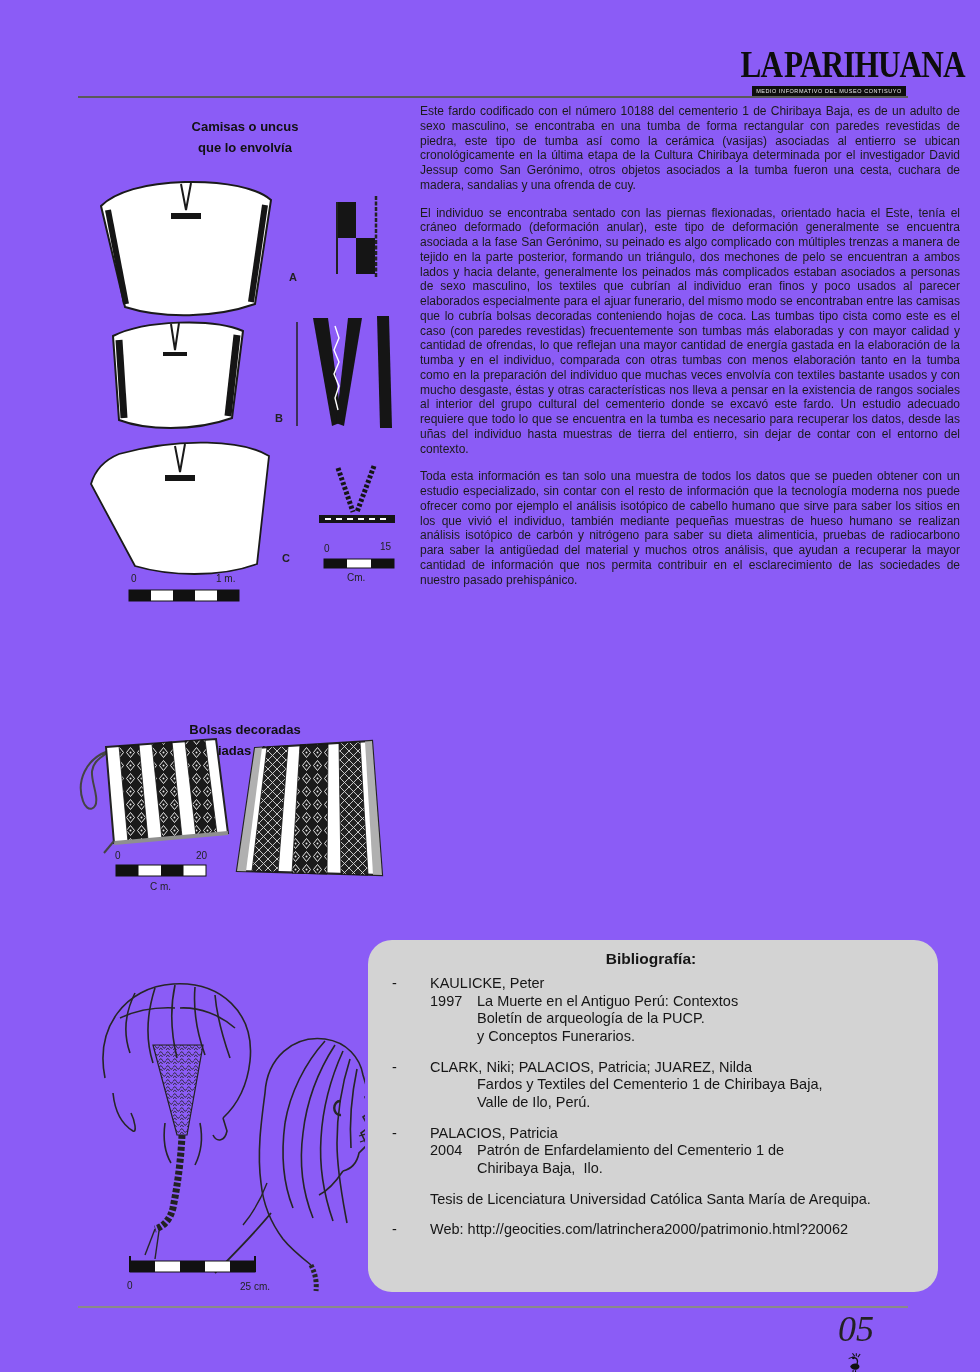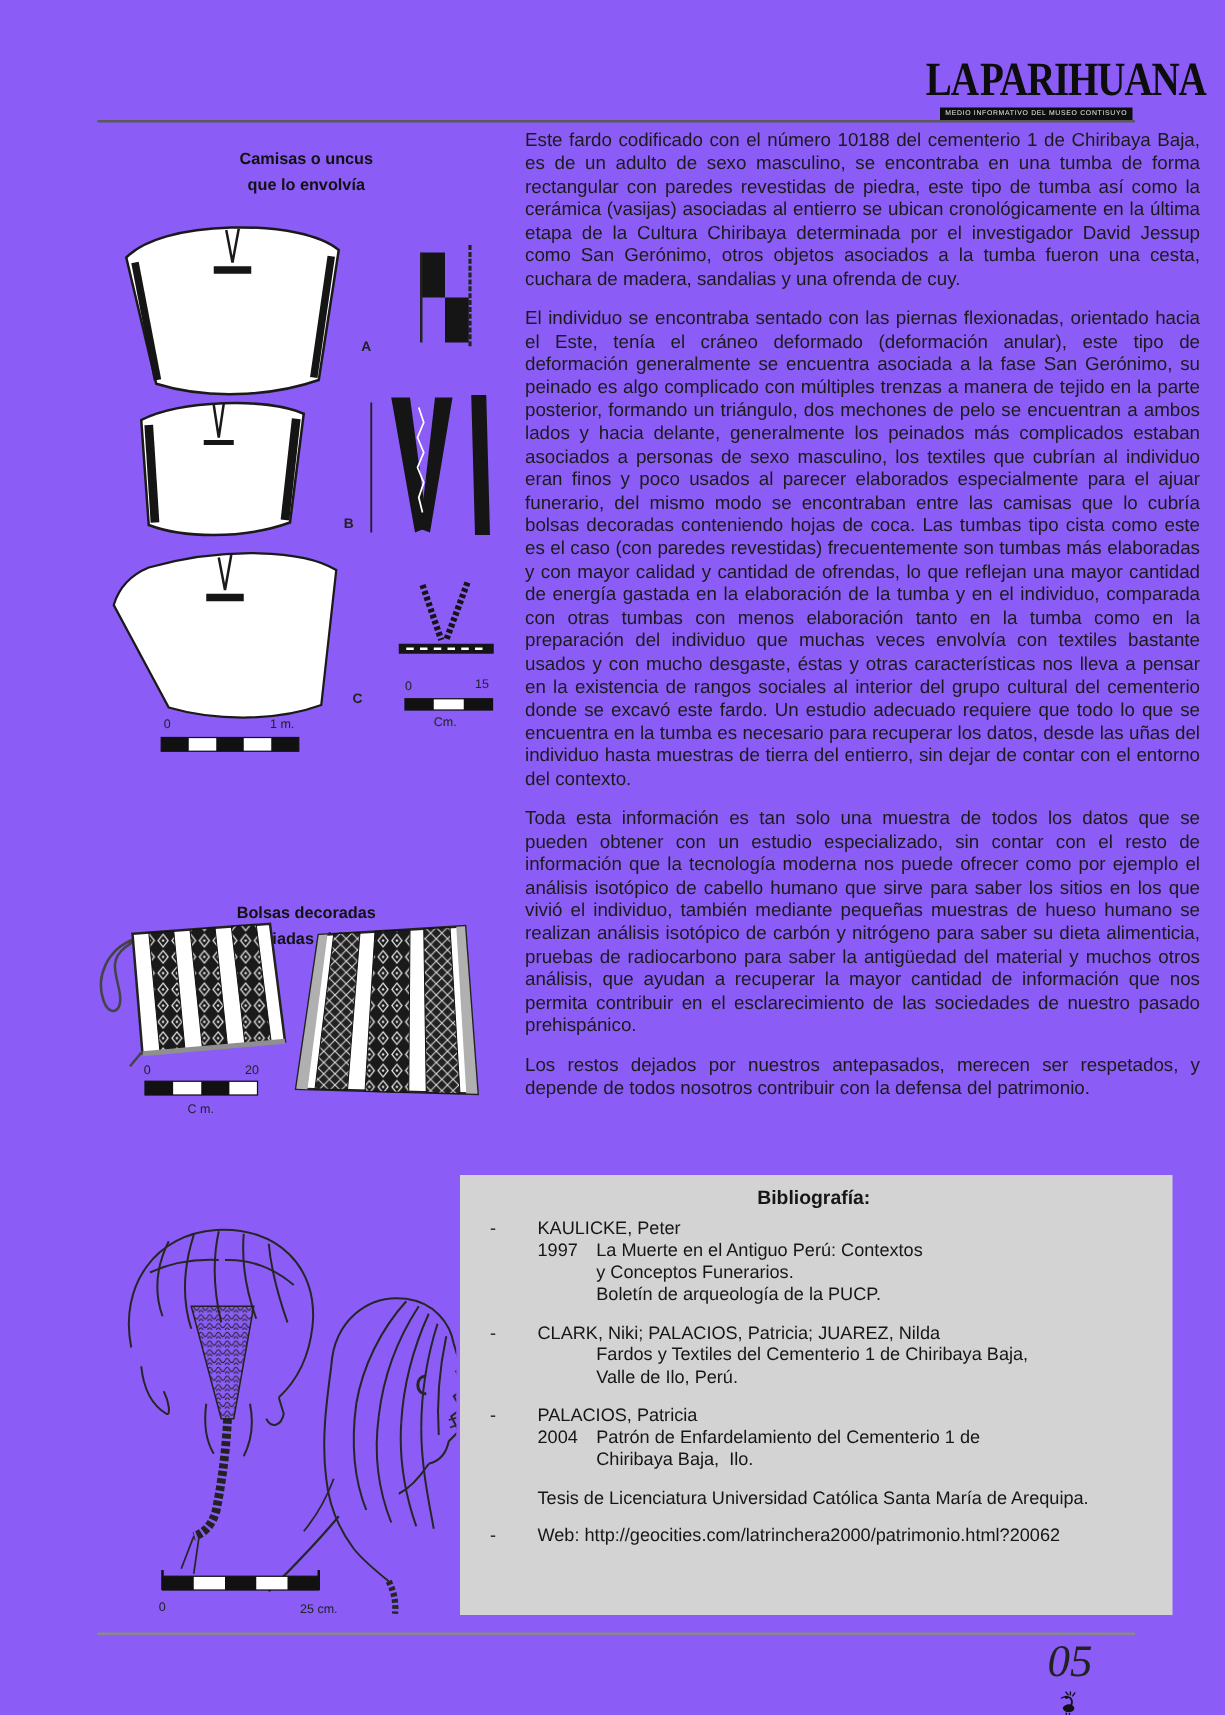--- a/index.html
+++ b/index.html
@@ -23,21 +23,21 @@
   .figsvg{position:absolute;}
   .flabel{font-family:"Liberation Sans",sans-serif;font-size:11px;font-weight:700;fill:#222;}
   .fscale{font-family:"Liberation Sans",sans-serif;font-size:10px;fill:#222;}
   .ol{fill:#ffffff;stroke:#1a1a1a;stroke-width:2;}
   .olc{fill:#ffffff;stroke:#1a1a1a;stroke-width:1.8;}
   .nf{fill:none;stroke:#1a1a1a;stroke-width:2;}
   .band{stroke:#151515;stroke-width:6;fill:none;}
 
   
   .article{position:absolute;left:420px;top:104px;width:540px;
-           font-size:15px;line-height:1.23;text-align:justify;color:#1b1b1b;}
+           font-size:12px;line-height:1.23;text-align:justify;color:#1b1b1b;}
   .article .para{margin:0 0 13px 0;}
 
   
   .biblio{position:absolute;left:368px;top:940px;width:570px;height:352px;background:#d3d3d3;
           box-sizing:border-box;padding:10px 18px 8px 14px;font-size:14.5px;line-height:1.22;color:#161616;}
   .biblio-title{text-align:center;font-weight:700;font-size:15.5px;margin-bottom:6px;}
   .bib-entry{display:flex;margin-bottom:13px;}
   .bib-entry.gap{margin-top:13px;}
   .bib-dash{width:48px;box-sizing:border-box;padding-left:10px;flex:none;}
   .bib-body{flex:1;}
@@ -245,33 +245,32 @@
       <rect x="155" y="288" width="25" height="11" fill="#111"></rect>
       <text class="fscale" x="52" y="316">0</text>
       <text class="fscale" x="165" y="317">25 cm.</text>
     </g>
   </svg>
 
   <div class="article">
       <p class="para">Este fardo codificado con el número 10188 del cementerio 1 de Chiribaya Baja,  es de un adulto de sexo masculino,  se encontraba en una tumba de forma rectangular  con paredes revestidas de piedra, este tipo de tumba así como la cerámica (vasijas) asociadas al entierro  se ubican cronológicamente en la última etapa de la Cultura Chiribaya determinada por  el investigador  David Jessup como San  Gerónimo, otros objetos asociados a la tumba fueron una cesta, cuchara de madera,  sandalias y una ofrenda de cuy.</p>
       <p class="para">El individuo se encontraba sentado con las piernas flexionadas, orientado hacia el Este,  tenía el cráneo deformado (deformación anular), este tipo de deformación generalmente se encuentra asociada a la fase San Gerónimo, su peinado es algo complicado con múltiples trenzas a manera de tejido en la parte posterior,  formando  un triángulo, dos mechones de pelo se encuentran a ambos lados y  hacia delante, generalmente los peinados más complicados estaban asociados a personas de sexo masculino, los textiles que cubrían al individuo eran finos y poco usados al parecer elaborados especialmente para el ajuar funerario, del mismo modo se encontraban entre las camisas que lo cubría bolsas decoradas conteniendo hojas de coca. Las tumbas tipo cista como este es el caso (con paredes revestidas) frecuentemente  son tumbas más elaboradas y con mayor calidad y cantidad  de ofrendas, lo que  reflejan una mayor cantidad de energía gastada  en la elaboración de la tumba y en el individuo, comparada con otras tumbas con menos elaboración tanto en la tumba como en la preparación del individuo que muchas veces envolvía con textiles bastante usados  y con mucho desgaste, éstas y otras características  nos lleva a pensar en la existencia de rangos sociales al interior del  grupo cultural del cementerio donde se excavó este fardo.  Un estudio adecuado requiere que todo lo que se encuentra en la tumba es necesario para recuperar los datos,  desde las uñas del individuo hasta  muestras de tierra del entierro, sin dejar de contar con el entorno del contexto.</p>
       <p class="para">Toda  esta información  es tan solo una muestra  de todos los datos que se pueden obtener con un estudio especializado, sin contar con el resto de información que la tecnología moderna nos puede ofrecer como por ejemplo  el  análisis  isotópico de  cabello humano que sirve para saber los  sitios en los que vivió  el individuo, también mediante  pequeñas muestras de hueso humano se realizan análisis isotópico de carbón y nitrógeno para  saber su dieta alimenticia, pruebas de radiocarbono para saber la antigüedad del material y muchos otros análisis, que ayudan a recuperar la mayor cantidad de información que nos permita  contribuir en  el  esclarecimiento  de  las  sociedades   de  nuestro  pasado prehispánico.</p>
-      <p class="para">Los restos dejados por nuestros antepasados, merecen ser respetados, y depende de todos  nosotros contribuir con  la defensa del patrimonio.</p>
     </div>
 
-  <div class="biblio" style="background: rgb(211, 211, 211);">
+  <div class="biblio" style="background: rgb(211, 211, 211); border-radius: 24px;">
     <div class="biblio-title">Bibliografía:</div>
     <div>
         <div class="bib-entry">
           <span class="bib-dash">-</span>
           <div class="bib-body">
             <div class="bib-line">KAULICKE, Peter</div>
             <div class="bib-line"><span class="bib-year">1997</span>La Muerte en el Antiguo Perú: Contextos</div>
+            <div class="bib-line ind1">Boletín de arqueología de la PUCP.</div>
             <div class="bib-line ind1">y Conceptos Funerarios.</div>
-            <div class="bib-line ind1">Boletín de arqueología de la PUCP.</div>
           </div>
         </div>
         <div class="bib-entry">
           <span class="bib-dash">-</span>
           <div class="bib-body">
             <div class="bib-line">CLARK, Niki; PALACIOS, Patricia; JUAREZ, Nilda</div>
             <div class="bib-line ind1">Fardos y Textiles del Cementerio 1 de Chiribaya Baja,</div>
             <div class="bib-line ind1">Valle de Ilo, Perú.</div>
           </div>
         </div>

